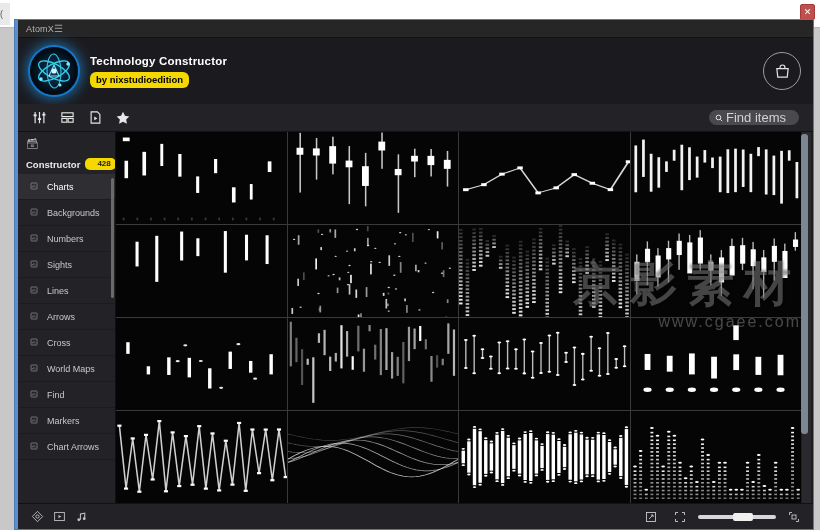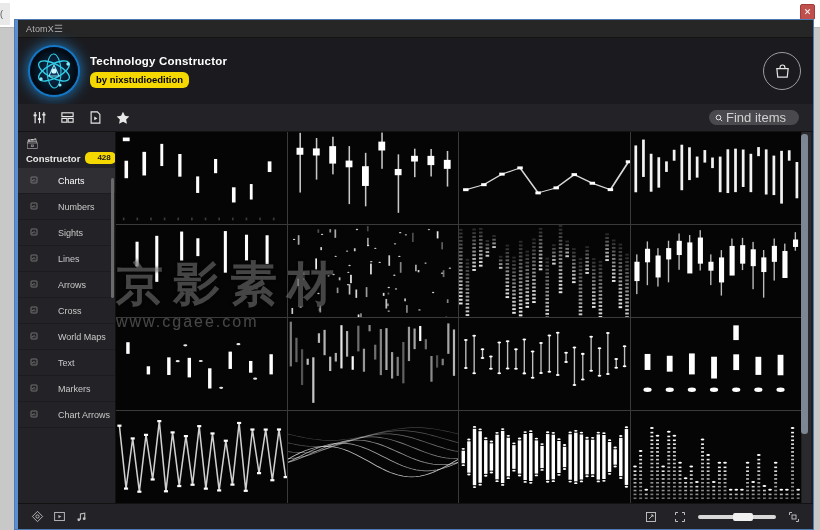--- a/index.html
+++ b/index.html
@@ -98,28 +98,28 @@
   
   #body { position: absolute; left: 3px; top: 112px; right: 0; bottom: 26px; }
 
   
   #sidebar {
     position: absolute; left: 0; top: 0; width: 98px; height: 100%;
     background: #232327; border-right: 1px solid #101010; overflow: hidden;
   }
   #sidebar-head { padding: 6px 8px 4px 8px; }
   #sidebar-head-icon { color: #cdcdcd; font-size: 10px; line-height: 12px; }
-  #sidebar-head-row { display: flex; align-items: center; gap: 5px; margin-top: 2px; }
+  #sidebar-head-row { display: flex; align-items: center; gap: 5px; margin-top: 8px; }
   #sidebar-head-label { color: #eaeaea; font-size: 9.5px; font-weight: bold; }
   #constructor-count {
     background: #f5d800; color: #1a1a1a; font-size: 8px; font-weight: bold;
     border-radius: 5px; padding: 1px 5px 2px 12px;
   }
   .side-item {
-    height: 26px; display: flex; align-items: center; gap: 20px;
+    height: 26px; display: flex; align-items: center; gap: 9px;
     padding-left: 12px; border-bottom: 1px solid #1c1c20; cursor: pointer;
   }
   .side-item.active { background: #2e2e33; }
   .side-item .si-ico { color: #9b9b9b; font-size: 8px; flex: 0 0 auto; }
   .side-item .si-lbl { color: #c9c9c9; font-size: 9px; }
   .side-item.active .si-lbl { color: #ffffff; }
 
   
   #side-scroll {
     position: absolute; left: 93px; top: 46px; width: 3px; height: 120px;
@@ -137,21 +137,21 @@
     grid-template-columns: repeat(4, 1fr);
     grid-template-rows: repeat(4, 1fr);
     gap: 1px; background: #3a3a3a;
   }
   .cell { background: #050505; position: relative; overflow: hidden; }
   .cell svg { position: absolute; left: 0; top: 0; width: 100%; height: 100%; }
 
   
   #watermark {
     position: absolute; left: 0; right: 0; top: 128px;
-    text-align: left; pointer-events: none; z-index: 5;
+    text-align: right; pointer-events: none; z-index: 5;
   }
   #wm-cn {
     color: rgba(225,225,225,.30); font-size: 47px; font-weight: bold;
     letter-spacing: 10px; line-height: 1; text-shadow: 0 0 3px rgba(0,0,0,.6);
   }
   #wm-url {
     color: rgba(225,225,225,.30); font-size: 16px; letter-spacing: 2px;
     margin-top: 6px;
   }
 
@@ -285,20 +285,27 @@
                 <rect x="3" y="3" width="18" height="18" rx="2"></rect>
                 <path d="M7 16v-4M12 16v-7M17 16v-2"></path>
               </svg></span>
             <span class="si-lbl">Charts</span>
           </div>
           <div class="side-item">
             <span class="si-ico"><svg width="8" height="8" viewBox="0 0 24 24" stroke="#9b9b9b" stroke-width="2" fill="none">
                 <rect x="3" y="3" width="18" height="18" rx="2"></rect>
                 <path d="M7 16v-4M12 16v-7M17 16v-2"></path>
               </svg></span>
+            <span class="si-lbl">Backgrounds</span>
+          </div>
+          <div class="side-item">
+            <span class="si-ico"><svg width="8" height="8" viewBox="0 0 24 24" stroke="#9b9b9b" stroke-width="2" fill="none">
+                <rect x="3" y="3" width="18" height="18" rx="2"></rect>
+                <path d="M7 16v-4M12 16v-7M17 16v-2"></path>
+              </svg></span>
             <span class="si-lbl">Numbers</span>
           </div>
           <div class="side-item">
             <span class="si-ico"><svg width="8" height="8" viewBox="0 0 24 24" stroke="#9b9b9b" stroke-width="2" fill="none">
                 <rect x="3" y="3" width="18" height="18" rx="2"></rect>
                 <path d="M7 16v-4M12 16v-7M17 16v-2"></path>
               </svg></span>
             <span class="si-lbl">Sights</span>
           </div>
           <div class="side-item">
@@ -327,21 +334,21 @@
                 <rect x="3" y="3" width="18" height="18" rx="2"></rect>
                 <path d="M7 16v-4M12 16v-7M17 16v-2"></path>
               </svg></span>
             <span class="si-lbl">World Maps</span>
           </div>
           <div class="side-item">
             <span class="si-ico"><svg width="8" height="8" viewBox="0 0 24 24" stroke="#9b9b9b" stroke-width="2" fill="none">
                 <rect x="3" y="3" width="18" height="18" rx="2"></rect>
                 <path d="M7 16v-4M12 16v-7M17 16v-2"></path>
               </svg></span>
-            <span class="si-lbl">Text</span>
+            <span class="si-lbl">Find</span>
           </div>
           <div class="side-item">
             <span class="si-ico"><svg width="8" height="8" viewBox="0 0 24 24" stroke="#9b9b9b" stroke-width="2" fill="none">
                 <rect x="3" y="3" width="18" height="18" rx="2"></rect>
                 <path d="M7 16v-4M12 16v-7M17 16v-2"></path>
               </svg></span>
             <span class="si-lbl">Markers</span>
           </div>
           <div class="side-item">
             <span class="si-ico"><svg width="8" height="8" viewBox="0 0 24 24" stroke="#9b9b9b" stroke-width="2" fill="none">

